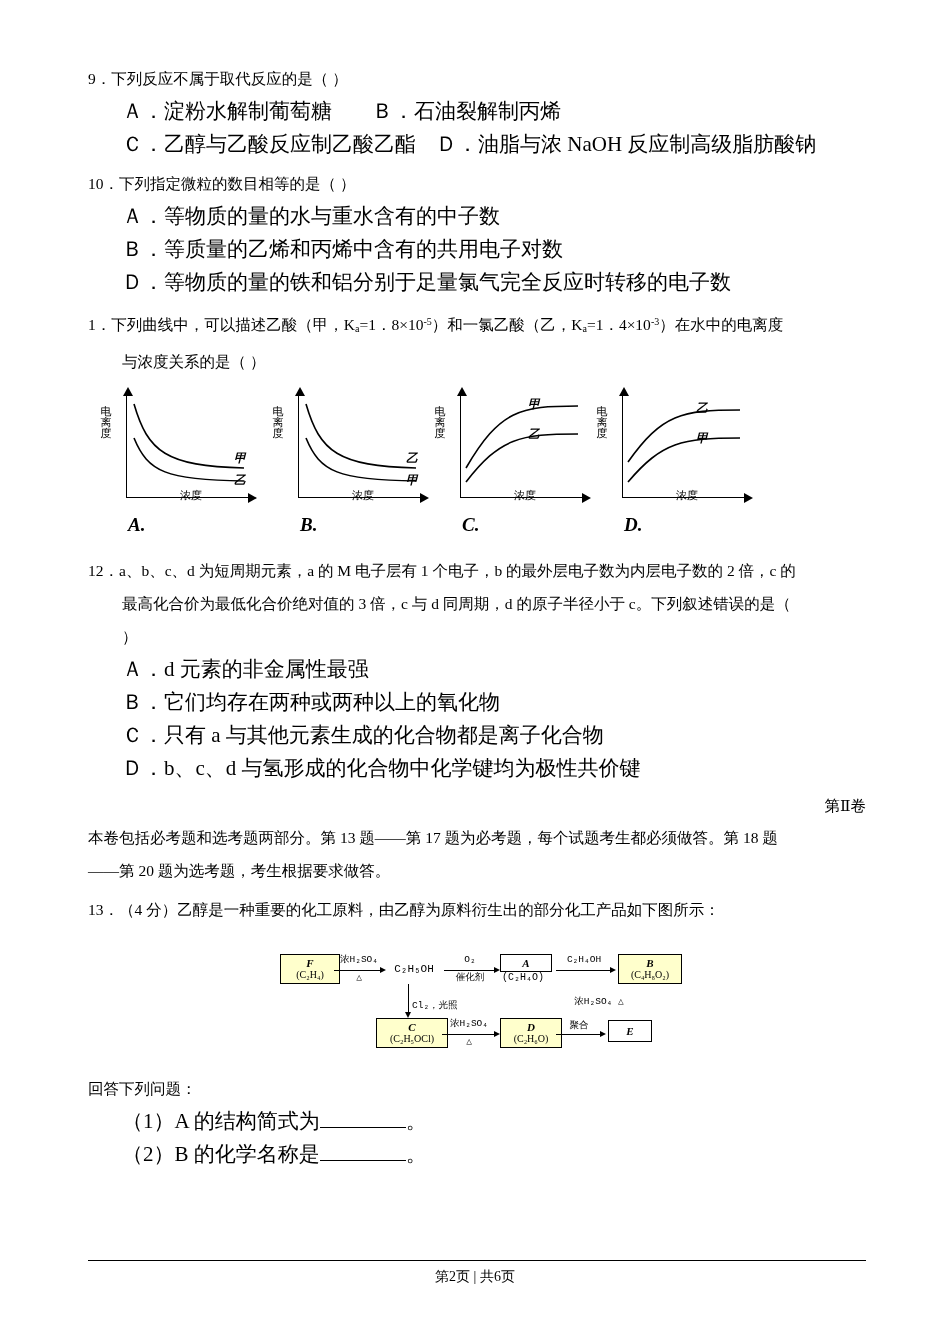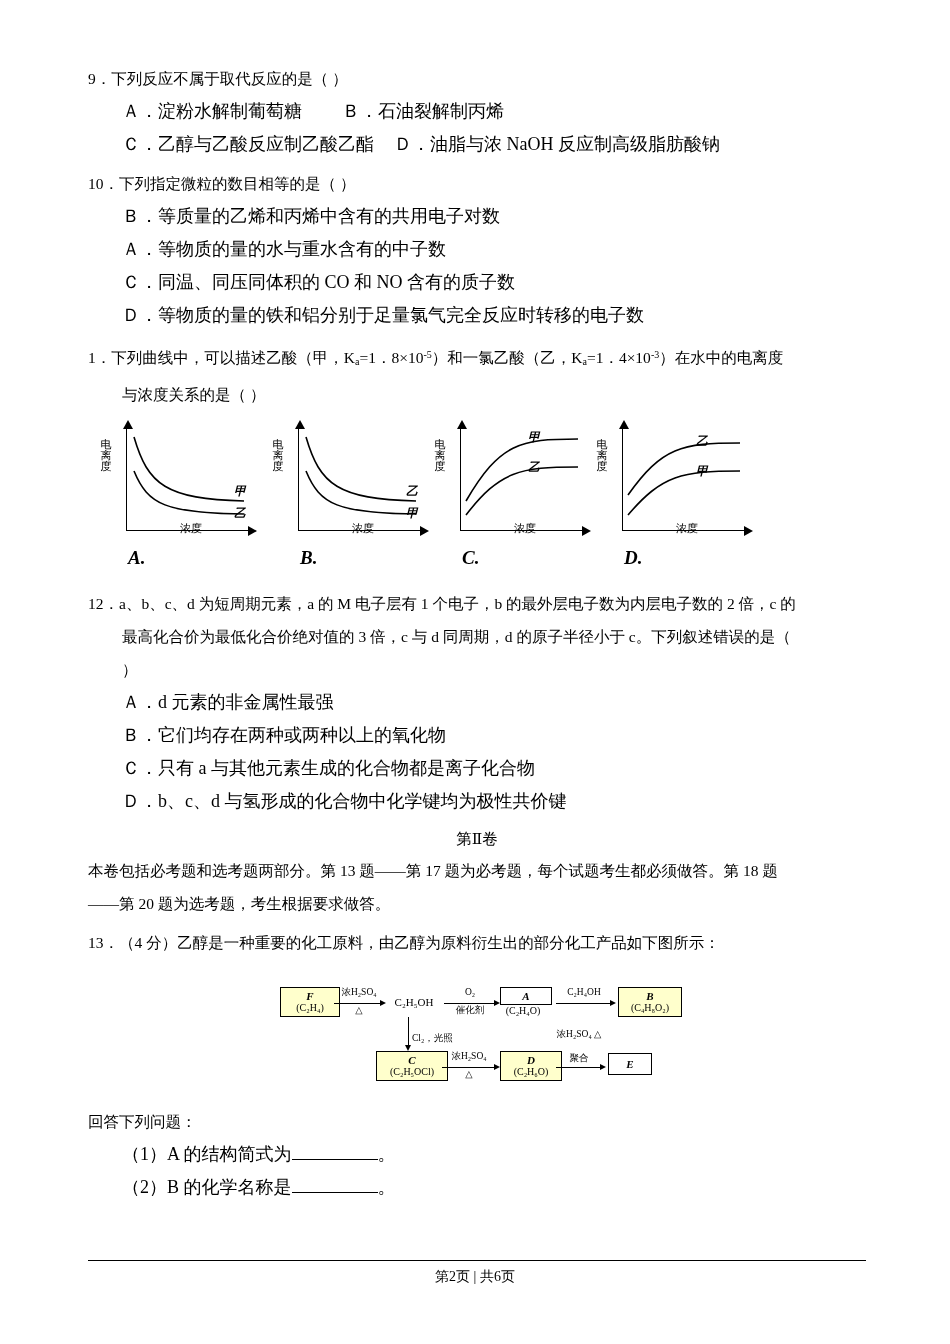--- a/index.html
+++ b/index.html
@@ -31,21 +31,21 @@
   .q {
     margin-bottom: 6px;
   }
   .qline {
     font-size: 15.5px;
     line-height: 33px;
     white-space: nowrap;
   }
   .indent2 { padding-left: 34px; }
   .opt {
-    font-size: 18px;
+    font-size: 21px;
     line-height: 33px;
     padding-left: 34px;
   }
   .opt .gap { display: inline-block; width: 40px; }
   .opt .gap-s { display: inline-block; width: 20px; }
   sub { font-size: 10px; vertical-align: -0.25em; }
   sup { font-size: 10px; vertical-align: 0.45em; }
 
   
   .charts {
@@ -122,21 +122,21 @@
     left: 22px;
     top: 126px;
     font-size: 19px;
     font-weight: bold;
     font-style: italic;
     font-family: "Liberation Serif", serif;
   }
   .chart svg { position: absolute; left: 20px; top: 6px; }
 
   .center {
-    text-align: center;
+    text-align: right;
     font-size: 15.5px;
     line-height: 30px;
   }
   .para {
     font-size: 15.5px;
     line-height: 33px;
   }
 
   
   .flow {
@@ -156,21 +156,21 @@
     font-family: "Liberation Serif", serif;
   }
   .flow .box.plain { background: #ffffff; }
   .flow .box .l1 { font-weight: bold; font-style: italic; font-size: 11px;}
   .flow .box .l2 { font-size: 10px; }
   .flow .lbl {
     position: absolute;
     font-size: 9.5px;
     line-height: 11px;
     text-align: center;
-    font-family: Liberation Serif, serif;
+    font-family: Liberation Mono, monospace;
   }
   .flow .hline {
     position: absolute;
     height: 0;
     border-top: 1.3px solid #000;
   }
   .flow .vline {
     position: absolute;
     width: 0;
     border-left: 1.3px solid #000;
@@ -221,23 +221,22 @@
       <div class="opt">
         <span>Ａ．淀粉水解制葡萄糖</span><span class="gap"></span><span>Ｂ．石油裂解制丙烯</span>
       </div>
       <div class="opt">
         <span>Ｃ．乙醇与乙酸反应制乙酸乙酯</span><span class="gap-s"></span><span>Ｄ．油脂与浓 NaOH 反应制高级脂肪酸钠</span>
       </div>
     </div>
 
     <div class="q">
       <div class="qline">10．下列指定微粒的数目相等的是（    ）</div>
+      <div class="opt">Ａ．等物质的量的水与重水含有的中子数</div>
       <div class="opt">Ｂ．等质量的乙烯和丙烯中含有的共用电子对数</div>
-      <div class="opt">Ａ．等物质的量的水与重水含有的中子数</div>
-      <div class="opt">Ｃ．同温、同压同体积的 CO 和 NO 含有的质子数</div>
       <div class="opt">Ｄ．等物质的量的铁和铝分别于足量氯气完全反应时转移的电子数</div>
     </div>
 
     <div class="q">
       <div class="qline"><span>1．下列曲线中，可以描述乙酸（甲，K</span><sub>a</sub><span>=1．8×10</span><sup>-5</sup><span>）和一氯乙酸（乙，K</span><sub>a</sub><span>=1．4×10</span><sup>-3</sup><span>）在水中的电离度</span></div>
       <div class="qline indent2">与浓度关系的是（    ）</div>
 
       <div class="charts">
 
         <div class="chart" style="left:18px;">
@@ -360,21 +359,21 @@
         <div class="lbl" style="left:352px; top:40px; width:60px;">催化剂</div>
 
         <div class="box plain" style="left:412px; top:22px; width:44px;">
           <div class="l1">A</div>
         </div>
         <div class="lbl" style="left:404px; top:40px; width:62px; font-size:10px;">(C₂H₄O)</div>
 
         <div class="hline" style="left:468px; top:38px; width:56px;"></div>
         <div class="arr-r" style="left:522px; top:34.5px;"></div>
         <div class="lbl" style="left:466px; top:22px; width:60px;">C₂H₄OH</div>
-        <div class="lbl" style="left:456px; top:40px; width:70px;margin-top:24px;">浓H₂SO₄  △</div>
+        <div class="lbl" style="left:476px; top:40px; width:70px;margin-top:24px;">浓H₂SO₄  △</div>
 
         <div class="box" style="left:530px; top:22px; width:56px;">
           <div class="l1">B</div>
           <div class="l2">(C₄H₈O₂)</div>
         </div>
 
         <div class="vline" style="left:320px; top:52px; height:32px;"></div>
         <div class="arr-d" style="left:316.5px; top:80px;"></div>
         <div class="lbl" style="left:324px; top:68px; width:60px; text-align:left;">Cl₂，光照</div>
 

